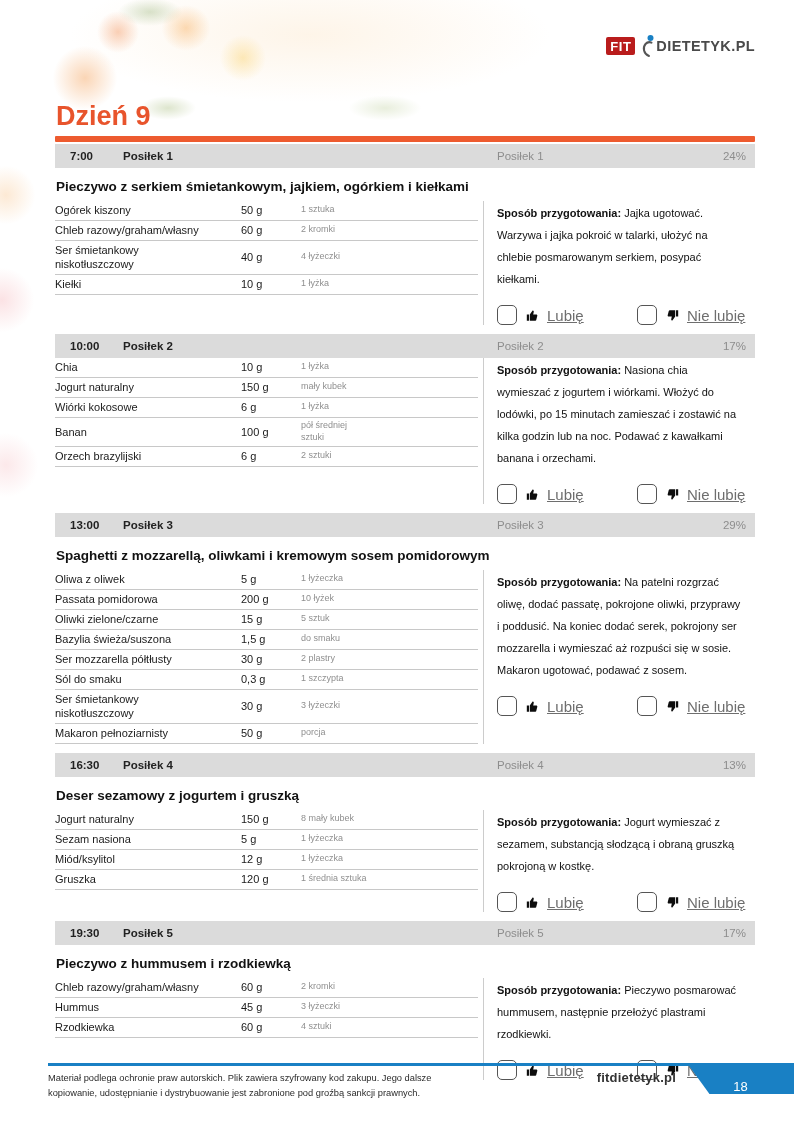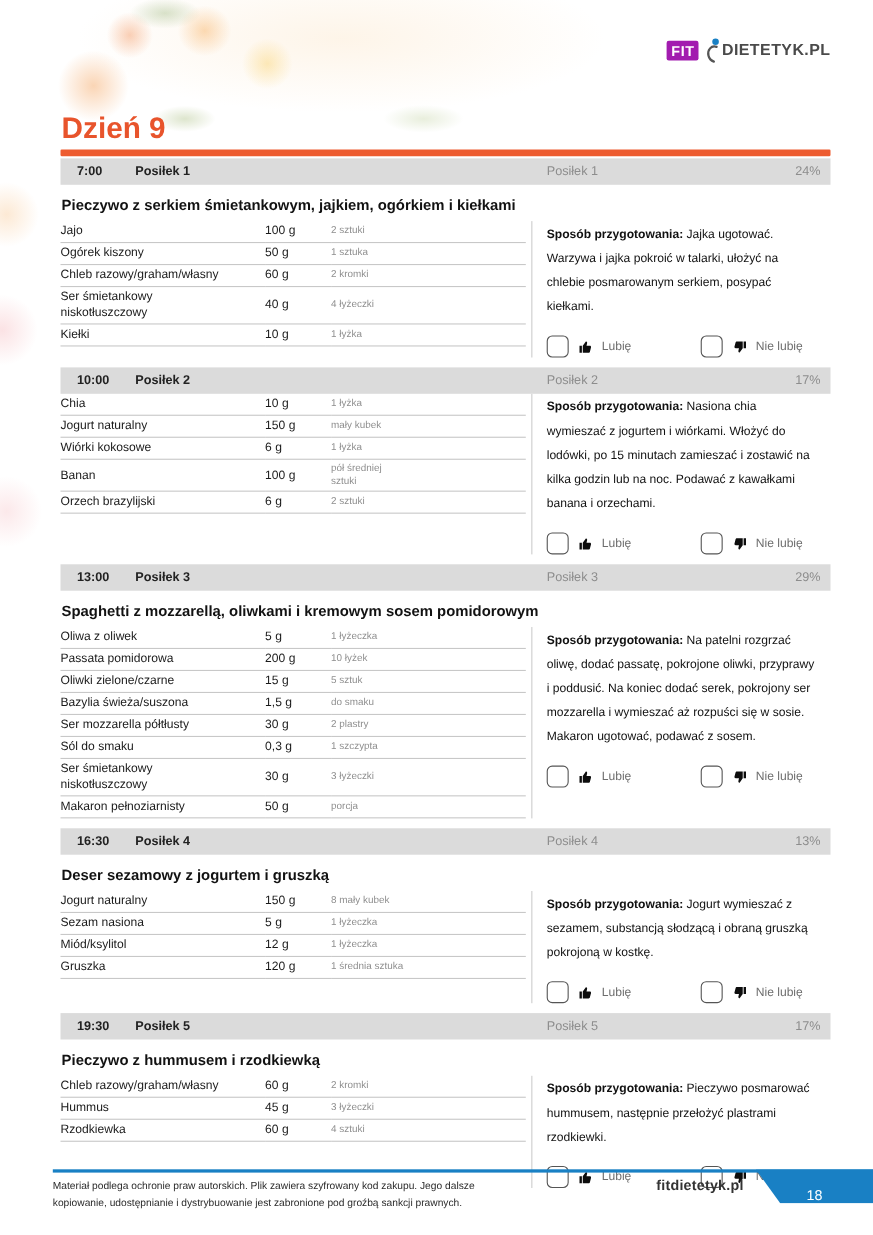--- a/index.html
+++ b/index.html
@@ -18,21 +18,21 @@
       radial-gradient(circle 33px at 243px 58px, rgba(250,210,110,.45), rgba(250,210,110,0) 70%),
       radial-gradient(ellipse 46px 20px at 150px 12px, rgba(125,160,85,.30), rgba(125,160,85,0) 70%),
       radial-gradient(ellipse 40px 17px at 168px 108px, rgba(150,175,100,.32), rgba(150,175,100,0) 70%),
       radial-gradient(ellipse 52px 18px at 385px 108px, rgba(160,185,110,.24), rgba(160,185,110,0) 70%),
       radial-gradient(circle 42px at 6px 195px, rgba(245,170,90,.26), rgba(245,170,90,0) 70%),
       radial-gradient(circle 46px at 2px 300px, rgba(235,110,120,.20), rgba(235,110,120,0) 70%),
       radial-gradient(circle 46px at 6px 465px, rgba(235,120,130,.17), rgba(235,120,130,0) 70%),
       radial-gradient(ellipse 320px 90px at 310px 35px, rgba(252,232,205,.45), rgba(252,232,205,0) 75%);
   }
   .logo{position:absolute;top:34px;right:39px;display:flex;align-items:center;}
-  .logo-fit{background:#a21caf;color:#fff;font-weight:700;font-size:13px;line-height:1;
+  .logo-fit{background:#b91c1c;color:#fff;font-weight:700;font-size:13px;line-height:1;
     padding:3px 4px 2px;border-radius:2px;letter-spacing:.5px;}
   .logo-person{margin:0 1px 0 2px;display:flex;}
   .logo-rest{font-size:14.5px;color:#4a4a4a;font-weight:600;letter-spacing:.4px;}
 
   .content{position:absolute;left:55px;top:16px;width:700px;}
   .page-title{margin:85px 0 0 1px;font-size:27px;font-weight:700;color:#E8542C;line-height:30px;}
   .orange-rule{height:6px;background:#ED5B2F;margin-top:5px;border-radius:1px;}
 
   .meal{margin-bottom:9px;}
   .meal-bar{height:24px;background:#DBDBDB;position:relative;display:flex;align-items:center;margin-top:2px;}
@@ -51,21 +51,21 @@
 
   .prep-col{flex:1;border-left:1px solid #ccc;margin-left:5px;padding-left:13px;}
   .prep-text{margin:1px 0 0;font-size:11px;line-height:22px;color:#111;width:245px;}
   .prep-text b{font-weight:700;}
   .votes{display:flex;margin-top:15px;align-items:center;}
   .vote{display:flex;align-items:center;width:118px;}
   .vote + .vote{margin-left:22px;}
   .checkbox{width:20px;height:20px;border:1.5px solid #555;border-radius:5px;background:#fff;box-sizing:border-box;}
   .thumb{display:flex;margin-left:9px;}
   .thumb svg{width:13px;height:13px;fill:#0d0d0d;}
-  .vote-label{font-size:11px;color:#6e6e6e;margin-left:8px;}
+  .vote-label{font-size:15px;color:#6e6e6e;margin-left:8px;text-decoration:underline;}
 
   .footer-line{position:absolute;left:48px;top:1063px;width:746px;height:3px;background:#1980C4;}
   .footer-legal{position:absolute;left:48px;top:1071px;font-size:9.3px;color:#2b2b2b;line-height:14.5px;}
   .footer-site{position:absolute;right:118px;top:1070px;font-size:13px;color:#333;font-weight:600;letter-spacing:.2px;}
   .page-badge{position:absolute;left:687px;top:1063px;width:107px;height:31px;background:#1980C4;
     clip-path:polygon(0 0,100% 0,100% 100%,21% 100%);
     color:#fff;font-size:13px;display:flex;align-items:flex-end;justify-content:center;}
 </style>
 </head>
 <body>
@@ -92,25 +92,20 @@
           <span class="time">7:00</span>
           <span class="bar-name">Posiłek 1</span>
           <span class="bar-name2">Posiłek 1</span>
           <span class="bar-pct">24%</span>
         </div>
         <h2 class="meal-title">Pieczywo z serkiem śmietankowym, jajkiem, ogórkiem i kiełkami</h2>
         <div class="meal-body">
           <table class="ingredients">
             <tbody>
               <tr>
-                <td class="ing-name">Jajo</td>
-                <td class="ing-amount">100 g</td>
-                <td class="ing-portion">2 sztuki</td>
-              </tr>
-              <tr>
                 <td class="ing-name">Ogórek kiszony</td>
                 <td class="ing-amount">50 g</td>
                 <td class="ing-portion">1 sztuka</td>
               </tr>
               <tr>
                 <td class="ing-name">Chleb razowy/graham/własny</td>
                 <td class="ing-amount">60 g</td>
                 <td class="ing-portion">2 kromki</td>
               </tr>
               <tr>

